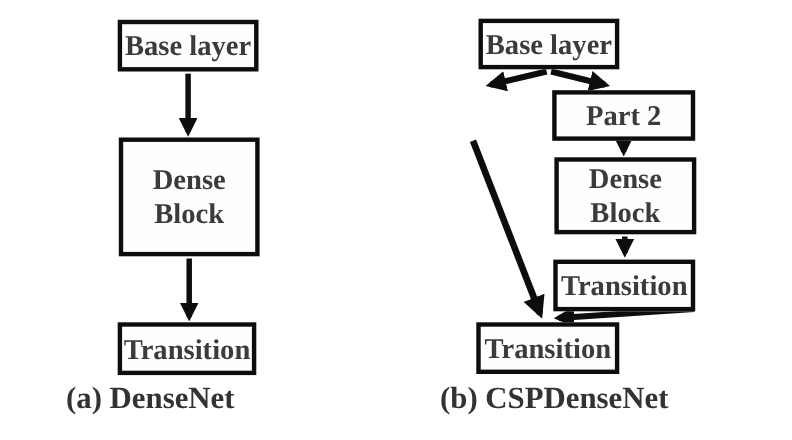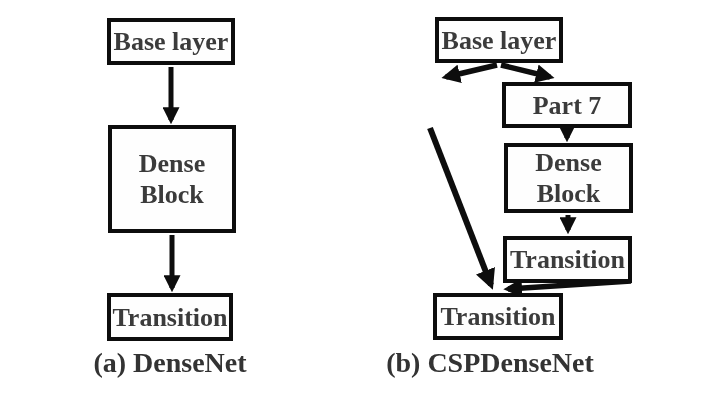--- a/index.html
+++ b/index.html
@@ -35,36 +35,35 @@
     line-height: 31px;
     letter-spacing: 0px;
   }
   .node .lbl { width: 100%; }
   .node.single .lbl { white-space: nowrap; }
   .caption {
     position: absolute;
     font-weight: bold;
     font-size: 28px;
     color: #333333;
-    text-align: center;
     white-space: nowrap;
   }
   
   .l-base  { left:107px; top:18px;  width:128px; height:47px; }
   .l-dense { left:108px; top:125px; width:128px; height:108px; }
   .l-trans { left:107px; top:293px; width:126px; height:48px; }
   .l-cap   { left:60px;  top:347px; width:220px; }
   
   .r-base   { left:435px; top:17px;  width:128px; height:46px; }
   .r-part1  { left:363px; top:82px;  width:130px; height:45px; }
   .r-part2  { left:502px; top:82px;  width:130px; height:46px; }
   .r-dense  { left:504px; top:143px; width:129px; height:70px; }
   .r-transu { left:503px; top:236px; width:129px; height:47px; }
   .r-transl { left:433px; top:293px; width:130px; height:47px; }
-  .r-cap    { left:380px; top:347px; width:220px; }
+  .r-cap    { left:400px; top:347px; width:220px; }
 </style>
 </head>
 <body>
 
 <div class="canvas">
 
   <svg class="arrow-layer" width="720" height="400" viewBox="0 0 720 400" xmlns="http://www.w3.org/2000/svg">
     <defs>
       <marker id="ah" viewBox="0 0 10 10" refX="7.5" refY="5" markerWidth="3.4" markerHeight="3.4" orient="auto-start-reverse">
         <path d="M0,0 L10,5 L0,10 z" fill="#0d0d0d"></path>
@@ -90,21 +89,21 @@
   </div>
   <div class="node single l-trans">
     <span class="lbl">Transition</span>
   </div>
   <div class="caption l-cap">(a) DenseNet</div>
 
   <div class="node single r-base">
     <span class="lbl">Base layer</span>
   </div>
   <div class="node single r-part2">
-    <span class="lbl">Part 7</span>
+    <span class="lbl">Part 2</span>
   </div>
   <div class="node r-dense">
     <span class="lbl">Dense Block</span>
   </div>
   <div class="node single r-transu">
     <span class="lbl">Transition</span>
   </div>
   <div class="node single r-transl">
     <span class="lbl">Transition</span>
   </div>

